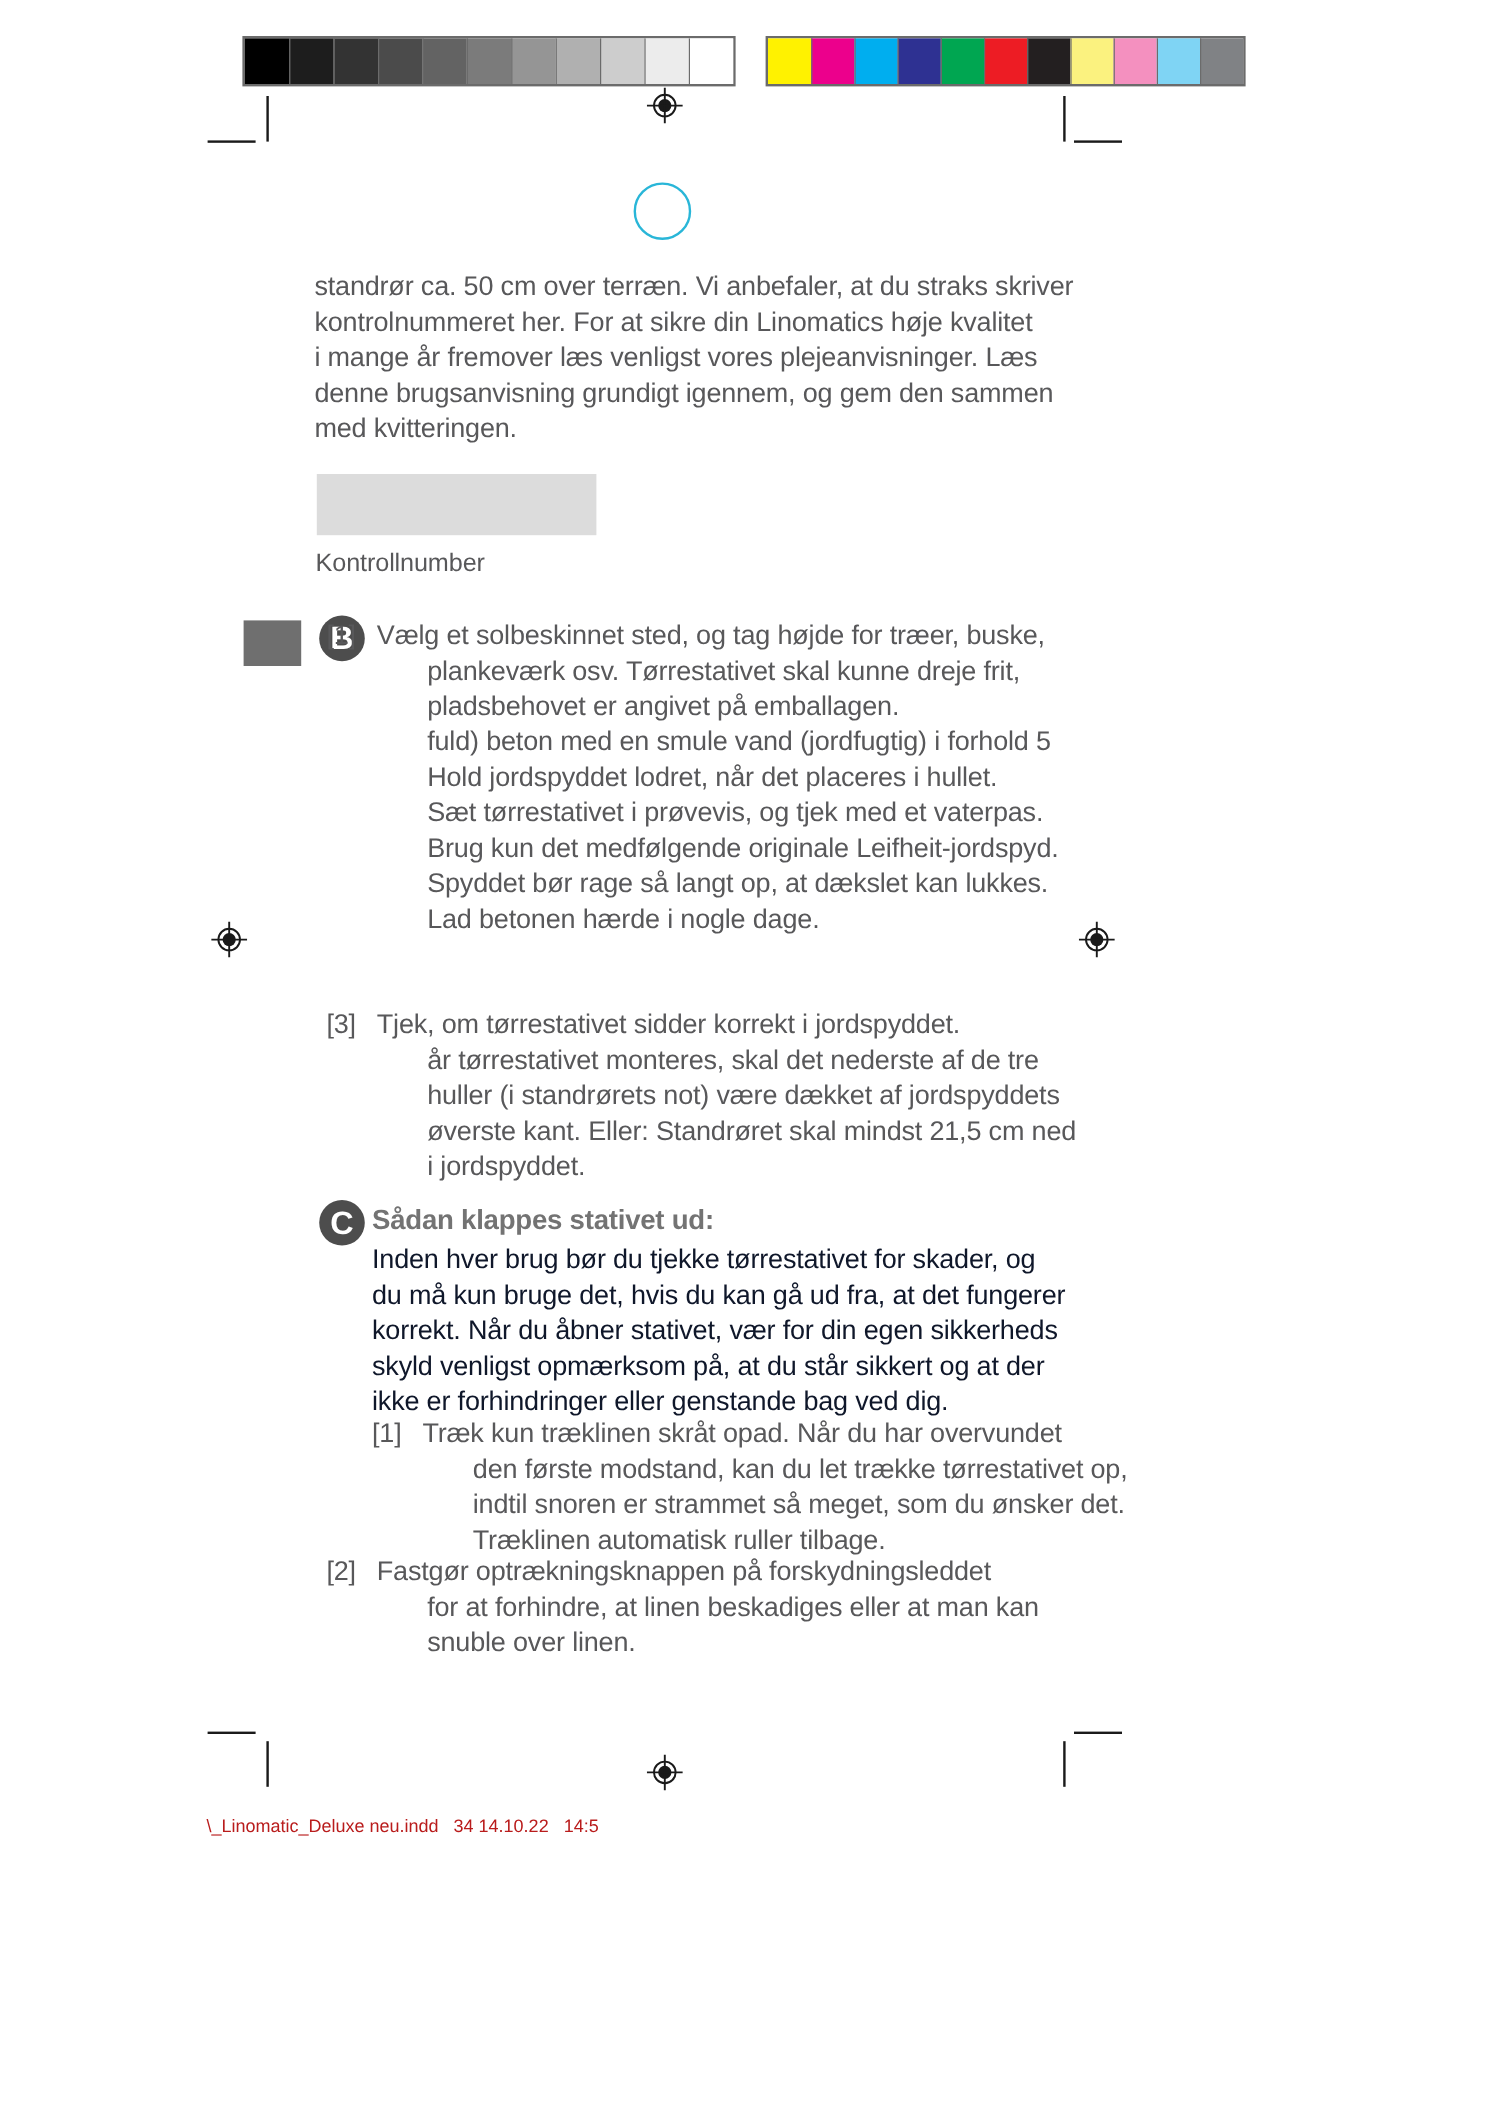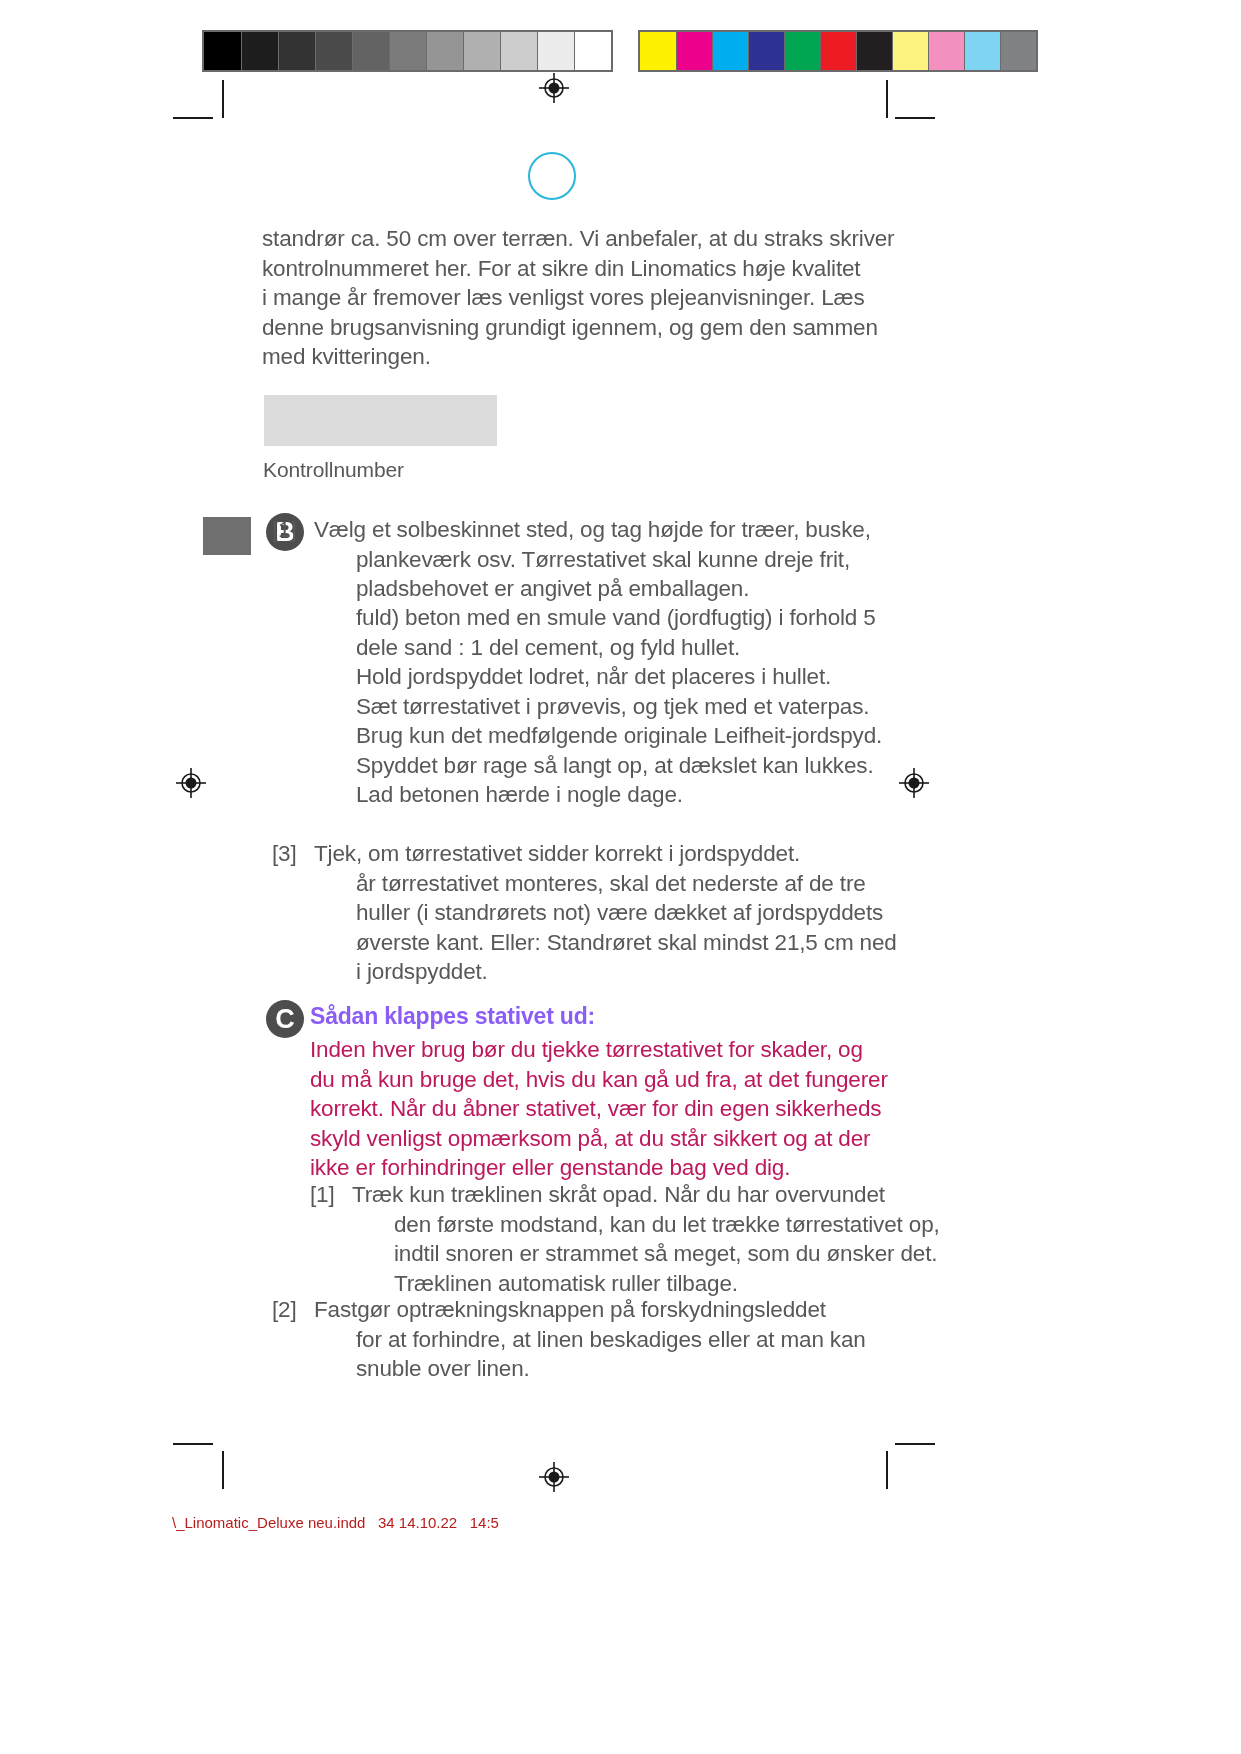--- a/index.html
+++ b/index.html
@@ -145,29 +145,29 @@
   }
   .step .ln { display: block; }
   .step .ln.indent { padding-left: 84px; }
 
   #section-c-heading {
     position: absolute;
     left: 310px;
     top: 1003px;
     font-size: 23px;
     font-weight: bold;
-    color: #8b5cf6;
+    color: #737373;
     letter-spacing: -0.2px;
   }
   .c-para {
     position: absolute;
     left: 310px;
     font-size: 22.5px;
     line-height: 29.5px;
-    color: #be185d;
+    color: #0f172a;
     letter-spacing: -0.15px;
     white-space: nowrap;
   }
   .c-para .ln { display: block; }
 
   
   #footer-meta {
     position: absolute;
     left: 172px;
     top: 1514px;
@@ -271,21 +271,20 @@
 
   <div class="badge" id="badge-b">B</div>
 
   <div class="step" id="step-b1" style="left:272px; top:515px;">
       <span class="ln"><span class="num">[1]</span><span>Vælg et solbeskinnet sted, og tag højde for træer, buske,</span></span>
       <span class="ln indent">plankeværk osv. Tørrestativet skal kunne dreje frit,</span>
       <span class="ln indent">pladsbehovet er angivet på emballagen.</span>
     </div>
   <div class="step" id="step-b2" style="left:272px; top:603px;">
       <span class="ln indent">fuld) beton med en smule vand (jordfugtig) i forhold 5</span>
-      <span class="ln indent">dele sand : 1 del cement, og fyld hullet.</span>
       <span class="ln indent">Hold jordspyddet lodret, når det placeres i hullet.</span>
       <span class="ln indent">Sæt tørrestativet i prøvevis, og tjek med et vaterpas.</span>
       <span class="ln indent">Brug kun det medfølgende originale Leifheit-jordspyd.</span>
       <span class="ln indent">Spyddet bør rage så langt op, at dækslet kan lukkes.</span>
       <span class="ln indent">Lad betonen hærde i nogle dage.</span>
     </div>
   <div class="step" id="step-b3" style="left:272px; top:839px;">
       <span class="ln"><span class="num">[3]</span><span>Tjek, om tørrestativet sidder korrekt i jordspyddet.</span></span>
       <span class="ln indent">år tørrestativet monteres, skal det nederste af de tre</span>
       <span class="ln indent">huller (i standrørets not) være dækket af jordspyddets</span>

